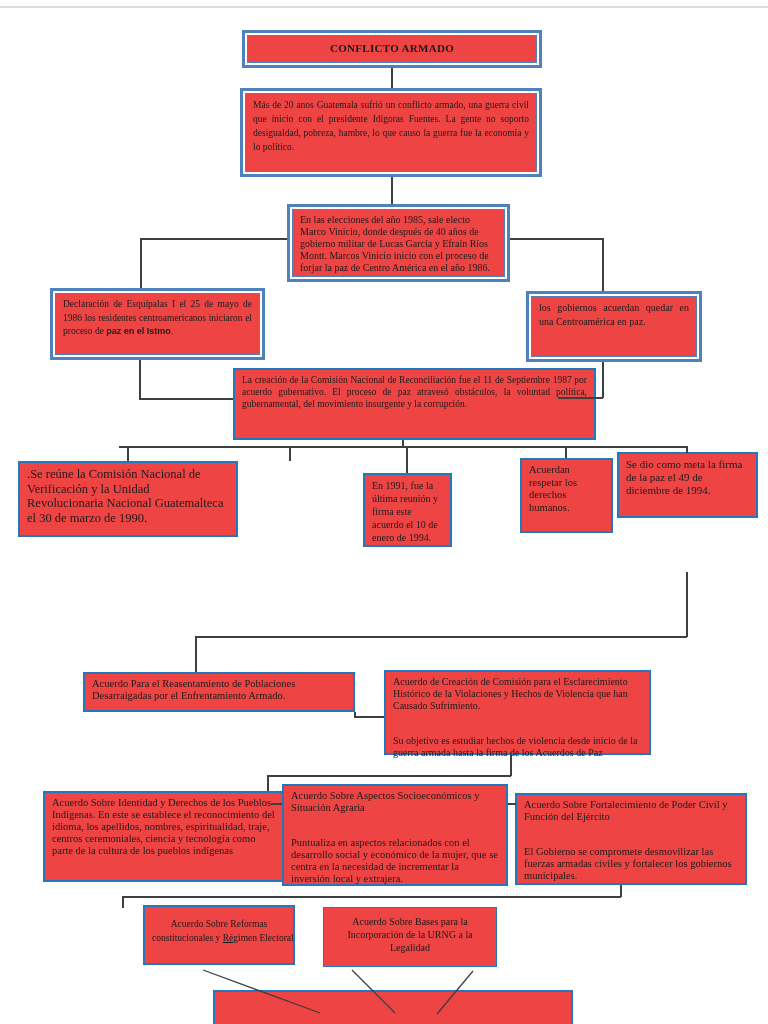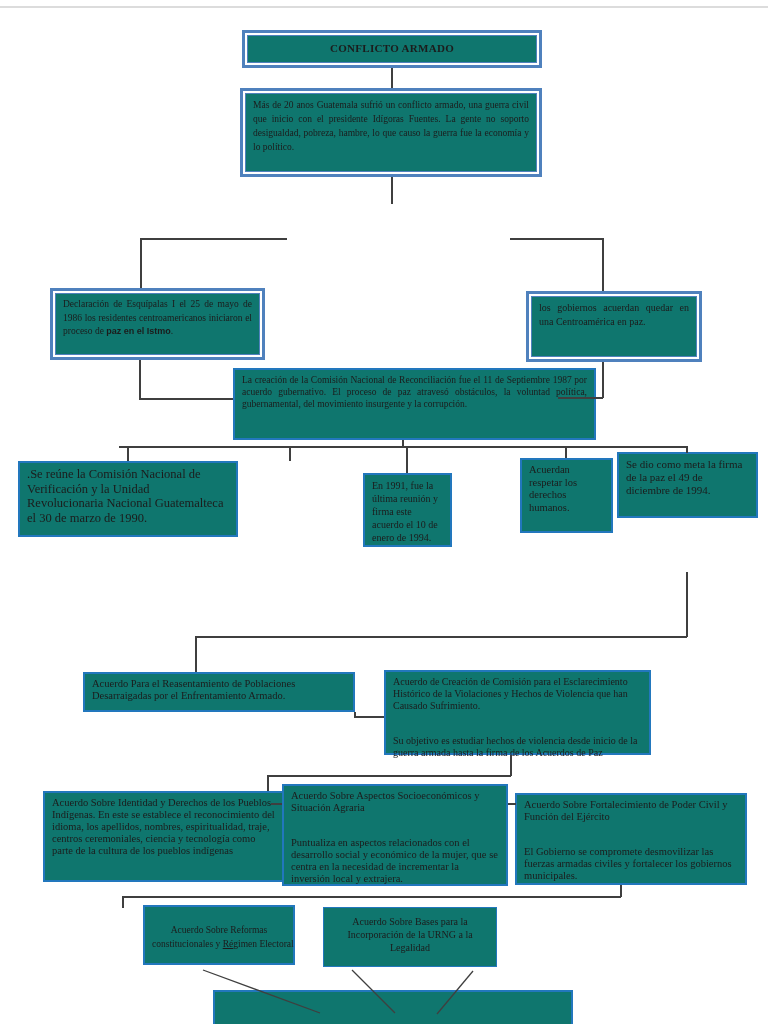--- a/index.html
+++ b/index.html
@@ -8,21 +8,21 @@
     --connector:#3f3f3f;
     --page-edge:#dcdcdc;
     --text:#1c1c1c;
   }
   html,body{margin:0;padding:0;background:#ffffff;}
   .page{
     position:relative;width:768px;height:1024px;overflow:hidden;background:#fff;
     font-family:"Liberation Serif","DejaVu Serif",serif;color:var(--text);
   }
   .page-top-line{position:absolute;left:0;top:6px;width:768px;height:2px;background:var(--page-edge);}
-  .box{position:absolute;box-sizing:border-box;background:#0f766e;}
+  .box{position:absolute;box-sizing:border-box;background:#ef4444;}
   
   .dbox{
     border:1px solid var(--box-border-double);
     box-shadow:0 0 0 2px #fff,0 0 0 5px var(--box-border-double);
   }
   .sbox{border:2px solid var(--box-border-single);}
   .sbox.thin{border-width:1.5px;}
   .txt{padding:4px 7px;}
   .just{text-align:justify;}
   .center{text-align:center;}
@@ -51,20 +51,23 @@
   <div class="page-top-line"></div>
 
   <div class="box dbox" style="left:247px;top:35px;width:290px;height:28px">
     <div class="ttl">CONFLICTO ARMADO</div>
   </div>
 
   <div class="box dbox" style="left:245px;top:93px;width:292px;height:79px">
     <div class="txt just f95 lh14">Más de 20 anos Guatemala sufrió un conflicto armado, una guerra civil que inicio con el presidente Idígoras Fuentes. La gente no soporto desigualdad, pobreza, hambre, lo que causo la guerra fue la economía y lo político.</div>
   </div>
 
+  <div class="box dbox" style="left:292px;top:209px;width:213px;height:68px">
+    <div class="txt f10 lh12">En las elecciones del año 1985, sale electo Marco Vinicio, donde después de 40 años de gobierno militar de Lucas García y Efraín Ríos Montt. Marcos Vinicio inicio con el proceso de forjar la paz de Centro América en el año 1986.</div>
+  </div>
 
   <div class="box dbox" style="left:55px;top:293px;width:205px;height:62px">
     <div class="txt just f95"><span>Declaración de Esquípalas I el 25 de mayo de 1986 los residentes centroamericanos iniciaron el proceso de </span><span class="hl">paz en el Istmo</span><span>.</span></div>
   </div>
 
   <div class="box dbox" style="left:531px;top:296px;width:166px;height:61px">
     <div class="txt just f10 lh14">los gobiernos acuerdan quedar en una Centroamérica en paz.</div>
   </div>
 
   <div class="box sbox" style="left:233px;top:368px;width:363px;height:72px">
@@ -107,21 +110,21 @@
   </div>
 
   <div class="box sbox" style="left:515px;top:793px;width:232px;height:92px">
     <div class="txt f105 lh12">
       <div>Acuerdo Sobre Fortalecimiento de Poder Civil y Función del Ejército</div>
       <div class="pgap">El Gobierno se compromete desmovilizar las fuerzas armadas civiles y fortalecer los gobiernos municipales.</div>
     </div>
   </div>
 
   <div class="box sbox" style="left:143px;top:905px;width:152px;height:60px">
-    <div class="txt center f95" style="padding-top:17px">
+    <div class="txt center f95" style="padding-top:11px">
       <div>Acuerdo Sobre Reformas</div>
       <div class="nowrap"><span>constitucionales y </span><span class="u">Ré</span><span>gimen Electoral</span></div>
     </div>
   </div>
 
   <div class="box sbox thin" style="left:323px;top:907px;width:174px;height:60px">
     <div class="txt center f10" style="padding-top:7px">Acuerdo Sobre Bases para la Incorporación de la URNG a la Legalidad</div>
   </div>
 
   <div class="box sbox" style="left:213px;top:990px;width:360px;height:50px"></div>

